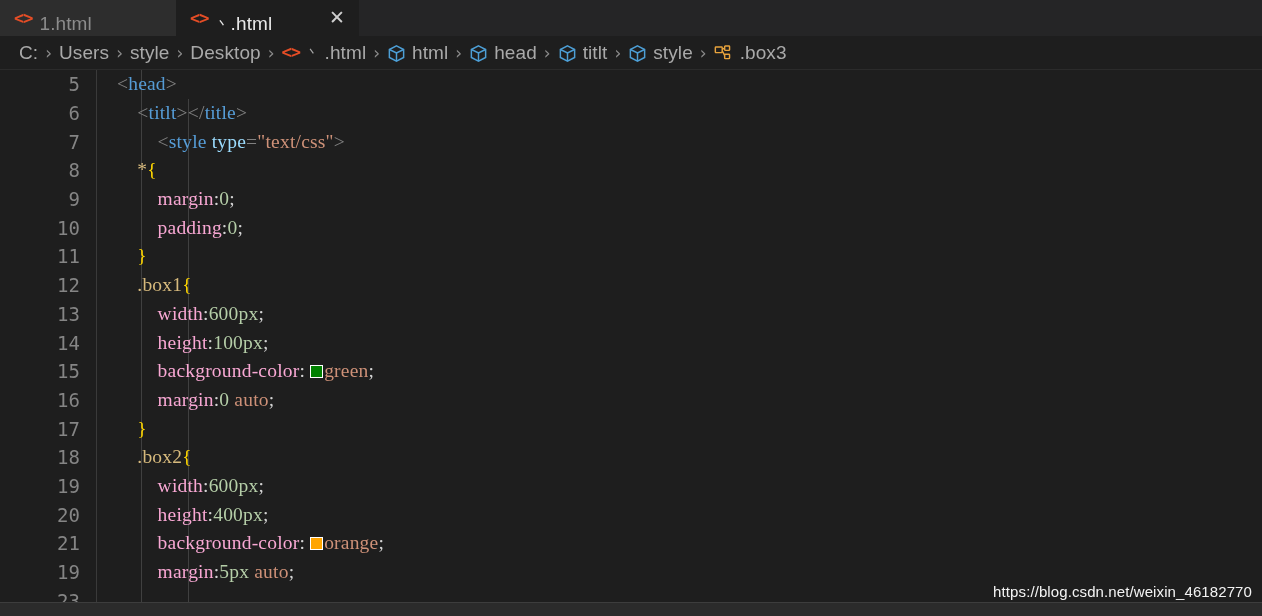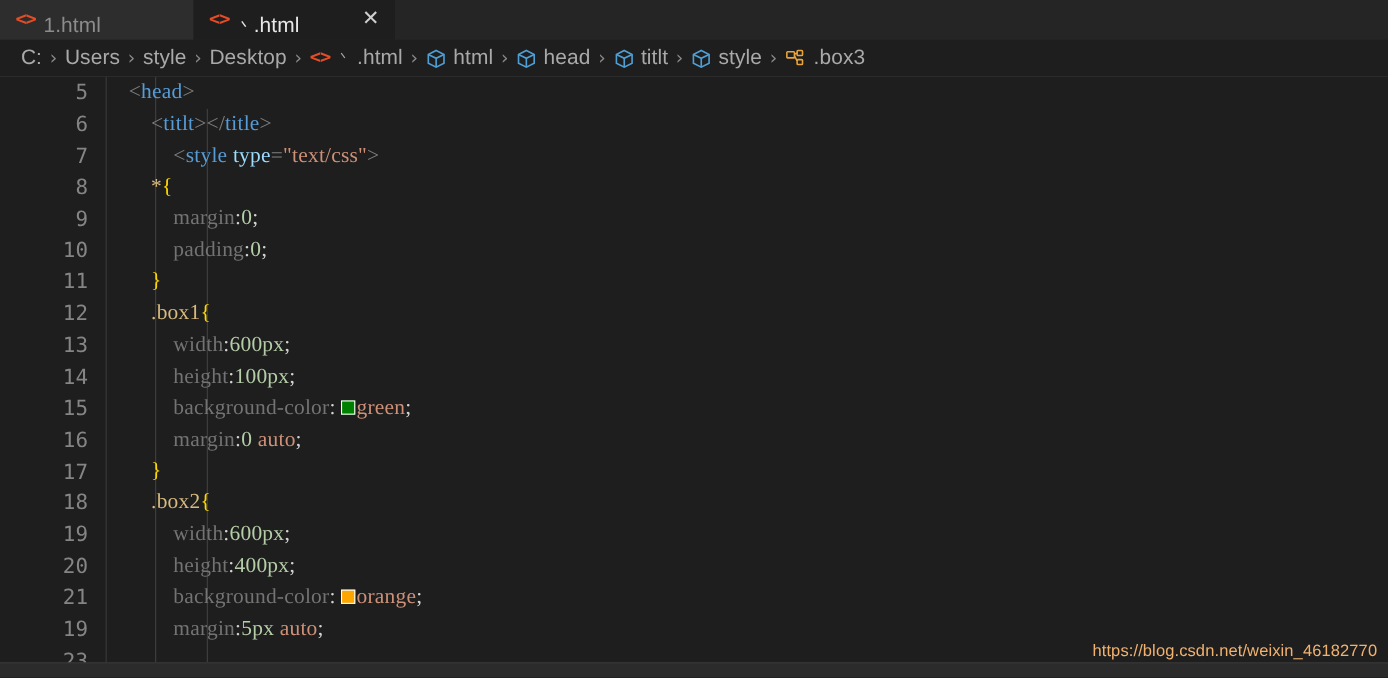--- a/index.html
+++ b/index.html
@@ -183,21 +183,21 @@
     letter-spacing: 0.2px;
     color: #d4d4d4;
   }
   
   .t-tag      { color: #569cd6; }
   .t-brk      { color: #808080; }
   .t-attr     { color: #9cdcfe; }
   .t-str      { color: #ce9178; }
   .t-sel      { color: #d7ba7d; }
   .t-punc     { color: #d4d4d4; }
-  .t-prop     { color: #737373; }
+  .t-prop     { color: #f9a8d4; }
   .t-num      { color: #b5cea8; }
   .t-val      { color: #ce9178; }
   .t-brace    { color: #ffd700; }
   .t-star     { color: #d7ba7d; }
 
   .swatch {
     display: inline-block;
     width: 13px;
     height: 13px;
     border: 1px solid #ffffff;
@@ -212,21 +212,21 @@
     min-height: 13px;
     background: #2b2b2b;
     border-top: 1px solid #3d3d3d;
   }
 
   
   .watermark {
     position: absolute;
     right: 10px;
     bottom: 16px;
-    color: #fdba74;
+    color: #ffffff;
     font-size: 15px;
     font-family: "Liberation Sans", sans-serif;
     letter-spacing: 0.1px;
     opacity: 0.95;
     pointer-events: none;
   }
 </style>
 </head>
 <body>
 

